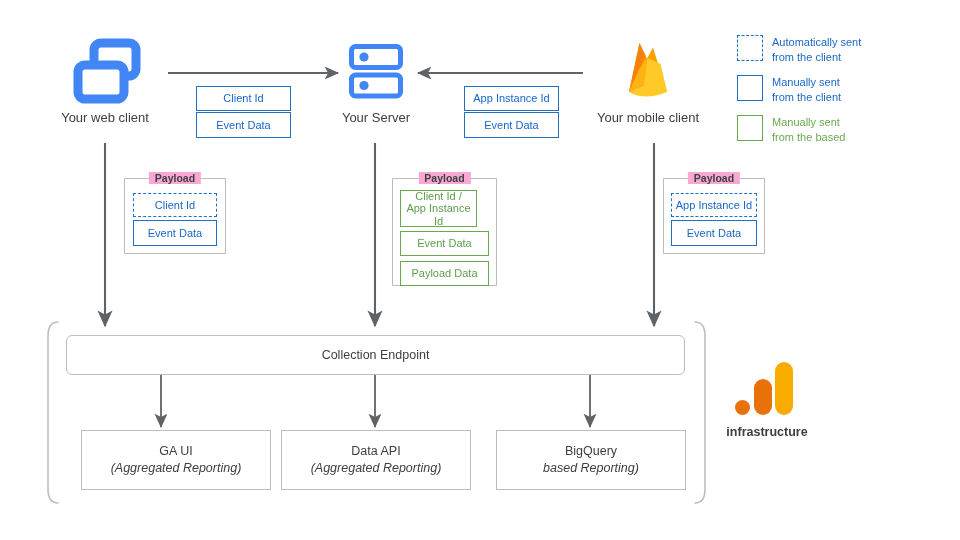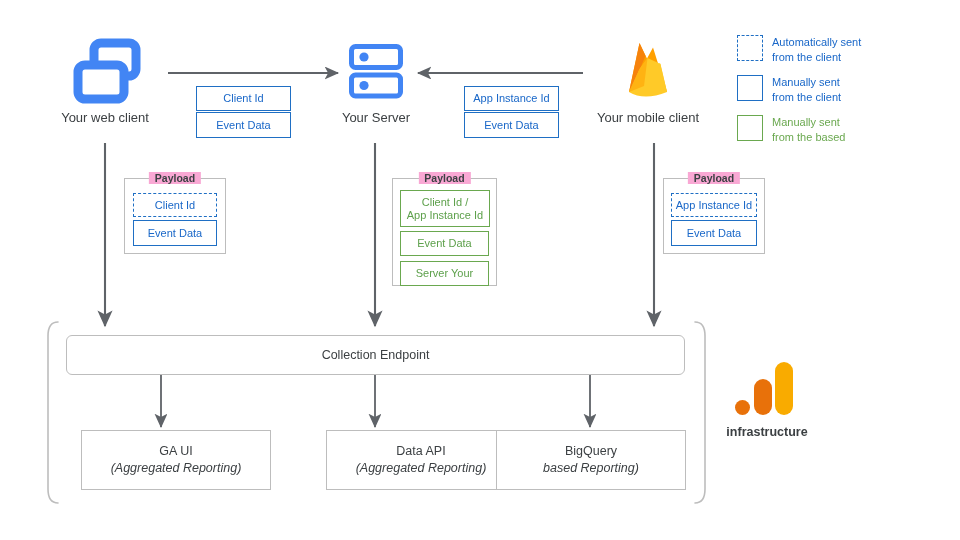--- a/index.html
+++ b/index.html
@@ -122,26 +122,26 @@
 
 <div class="payload" style="left:124px;top:178px;width:102px;height:76px;">
   <span class="payload-legend">Payload</span>
 </div>
 <div class="tagbox blue-dashed" style="left:133px;top:193px;width:84px;height:24px;">Client Id</div>
 <div class="tagbox blue-solid" style="left:133px;top:220px;width:84px;height:26px;">Event Data</div>
 
 <div class="payload" style="left:392px;top:178px;width:105px;height:108px;">
   <span class="payload-legend">Payload</span>
 </div>
-<div class="tagbox green-solid" style="left:400px;top:190px;width:90px;height:37px;flex-direction:column;">
+<div class="tagbox green-solid" style="left:400px;top:190px;width:77px;height:37px;flex-direction:column;">
   <span>Client Id /</span>
   <span>App Instance Id</span>
 </div>
 <div class="tagbox green-solid" style="left:400px;top:231px;width:89px;height:25px;">Event Data</div>
-<div class="tagbox green-solid" style="left:400px;top:261px;width:89px;height:25px;">Server Your</div>
+<div class="tagbox green-solid" style="left:400px;top:261px;width:89px;height:25px;">Payload Data</div>
 
 <div class="payload" style="left:663px;top:178px;width:102px;height:76px;">
   <span class="payload-legend">Payload</span>
 </div>
 <div class="tagbox blue-dashed" style="left:671px;top:193px;width:86px;height:24px;">App Instance Id</div>
 <div class="tagbox blue-solid" style="left:671px;top:220px;width:86px;height:26px;">Event Data</div>
 
 <div class="legend-swatch dashed" style="left:737px;top:35px;"></div>
 <div class="legend-text blue" style="left:772px;top:35px;">
   <div>Automatically sent</div>
@@ -160,21 +160,21 @@
   <div>from the based</div>
 </div>
 
 <div class="greybox" style="left:66px;top:335px;width:619px;height:40px;border-radius:6px;">Collection Endpoint</div>
 
 <div class="greybox" style="left:66px;top:430px;width:190px;height:60px;flex-direction:column;margin-left:15px;">
   <span>GA UI</span>
   <span class="sub">(Aggregated Reporting)</span>
 </div>
 
-<div class="greybox" style="left:281px;top:430px;width:190px;height:60px;flex-direction:column;margin-left:45px;">
+<div class="greybox" style="left:281px;top:430px;width:190px;height:60px;flex-direction:column;">
   <span>Data API</span>
   <span class="sub">(Aggregated Reporting)</span>
 </div>
 
 <div class="greybox" style="left:496px;top:430px;width:190px;height:60px;flex-direction:column;">
   <span>BigQuery</span>
   <span class="sub">based Reporting)</span>
 </div>
 
 <svg class="abs" style="left:735px;top:362px;width:60px;height:55px;">

